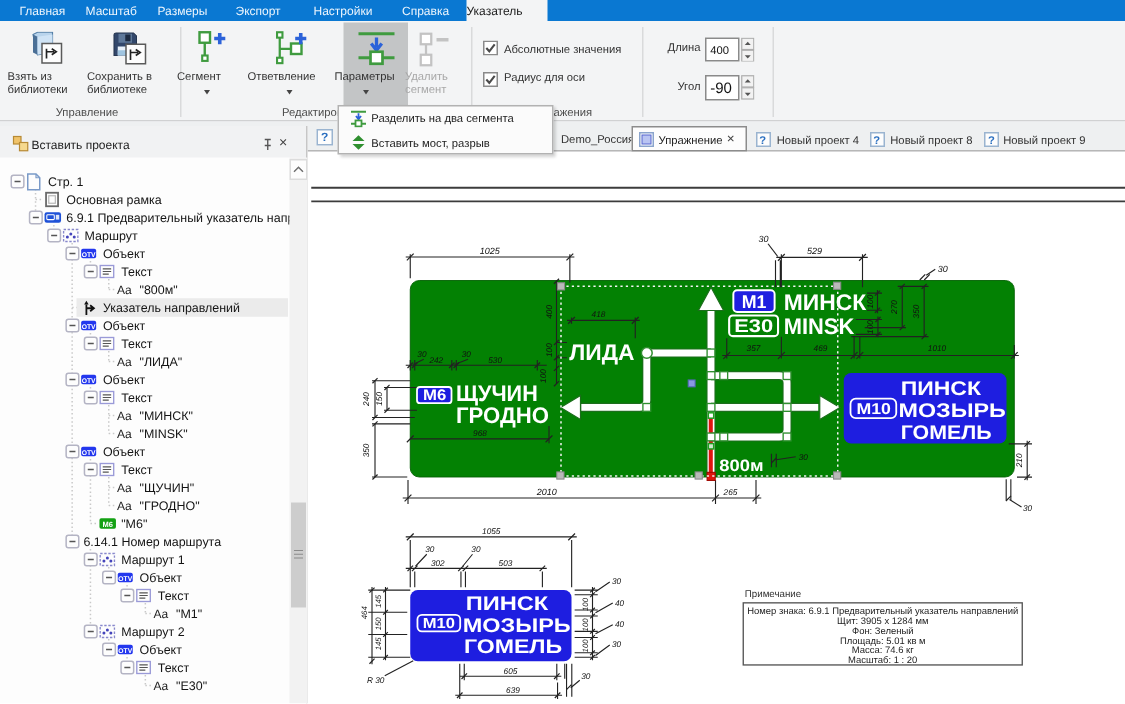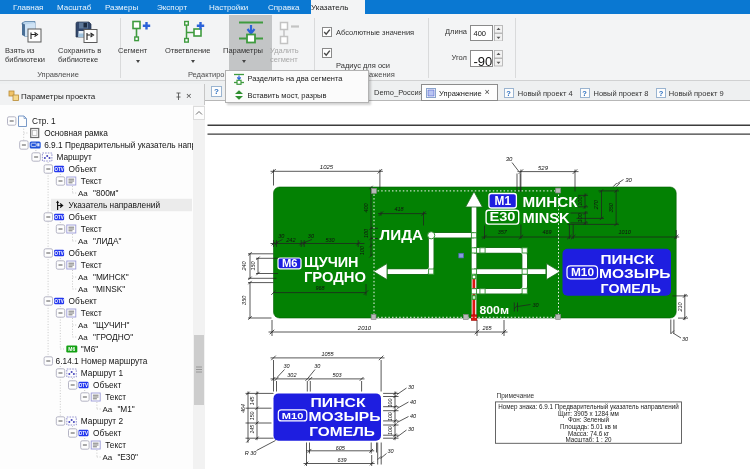--- a/index.html
+++ b/index.html
@@ -84,28 +84,28 @@
 
 <svg class="abs" style="left:321.5px;top:27px" width="10" height="10" viewBox="0 0 10 10">
  <rect x="0.5" y="0.5" width="9" height="9" fill="#fff" stroke="#8a8a8a"></rect>
  <path d="M2.2,5 L4.2,7.2 L7.8,2.6" fill="none" stroke="#4a4a4a" stroke-width="1.4"></path>
 </svg>
 <div class="lbl" style="left:336px;top:28px;text-align:center">Абсолютные значения</div>
 <svg class="abs" style="left:321.5px;top:47.5px" width="10" height="10" viewBox="0 0 10 10">
  <rect x="0.5" y="0.5" width="9" height="9" fill="#fff" stroke="#8a8a8a"></rect>
  <path d="M2.2,5 L4.2,7.2 L7.8,2.6" fill="none" stroke="#4a4a4a" stroke-width="1.4"></path>
 </svg>
-<div class="lbl" style="left:336px;top:61px;text-align:center">Радиус для оси</div>
+<div class="lbl" style="left:336px;top:47px;text-align:center">Радиус для оси</div>
 <div class="grp" style="left:343px;top:69.5px;width:56px">Отображения</div>
 <div class="sep" style="left:428px"></div>
 
 <div class="lbl" style="left:427px;top:27px;width:40px;text-align:right">Длина</div>
 <div class="abs" style="left:469.5px;top:24.5px;width:23px;height:16.5px;background:#fff;border:1px solid #8a8a8a;font-size:7.5px;color:#111;padding:3px 0 0 3px">400</div>
 <div class="lbl" style="left:427px;top:52.5px;width:40px;text-align:right">Угол</div>
-<div class="abs" style="left:469.5px;top:50px;width:23px;height:16.5px;background:#fff;border:1px solid #8a8a8a;font-size:13px;color:#111;padding:3px 0 0 3px">-90</div>
+<div class="abs" style="left:469.5px;top:50px;width:23px;height:16.5px;background:#fff;border:1px solid #8a8a8a;font-size:10px;color:#111;padding:3px 0 0 3px">-90</div>
 <svg class="abs" style="left:494px;top:24.5px" width="9" height="16.5" viewBox="0 0 9 16.5">
  <rect x="0.5" y="0.5" width="8" height="7.5" fill="#f2f2f2" stroke="#adadad" stroke-width="0.8"></rect>
  <rect x="0.5" y="8.5" width="8" height="7.5" fill="#f2f2f2" stroke="#adadad" stroke-width="0.8"></rect>
  <path d="M2.5,5 L4.5,2.8 L6.5,5 Z" fill="#555"></path>
     <path d="M2.5,11.8 L6.5,11.8 L4.5,14 Z" fill="#555"></path>
 </svg>
 <svg class="abs" style="left:494px;top:50px" width="9" height="16.5" viewBox="0 0 9 16.5">
  <rect x="0.5" y="0.5" width="8" height="7.5" fill="#f2f2f2" stroke="#adadad" stroke-width="0.8"></rect>
  <rect x="0.5" y="8.5" width="8" height="7.5" fill="#f2f2f2" stroke="#adadad" stroke-width="0.8"></rect>
  <path d="M2.5,5 L4.5,2.8 L6.5,5 Z" fill="#555"></path>
@@ -131,21 +131,21 @@
 <div class="abs" style="left:593.5px;top:88.5px;font-size:7.5px;color:#333">Новый проект 8</div>
 <div class="abs" style="left:656px;top:87.5px;width:10px;height:10px;background:#fdfdfd;border:1px solid #9ab4d0;font-size:7.5px;color:#2a6fc0;text-align:center;line-height:9px;font-weight:bold">?</div>
 <div class="abs" style="left:668.8px;top:88.5px;font-size:7.5px;color:#333">Новый проект 9</div>
 
 <div class="abs" style="left:0;top:84px;width:205px;height:385px;background:#fdfdfd;border-right:1px solid #c6c6c6"></div>
 <div class="abs" style="left:0;top:84px;width:204px;height:21px;background:#f1f2f3"></div>
 <svg class="abs" style="left:8px;top:90px" width="12" height="12" viewBox="0 0 12 12">
  <rect x="1" y="1" width="5" height="5" fill="#f0c36a" stroke="#b78a34" stroke-width="0.8"></rect>
  <rect x="5" y="5" width="5.5" height="5.5" fill="#f6d98e" stroke="#b78a34" stroke-width="0.8"></rect>
 </svg>
-<div class="abs" style="left:21px;top:92px;font-size:8px;color:#222">Параметры проекта</div>
+<div class="abs" style="left:21px;top:92px;font-size:8px;color:#222">Вставить проекта</div>
 <svg class="abs" style="left:174px;top:92px" width="9" height="9" viewBox="0 0 9 9">
     <path d="M4.5,1 V5 M2.5,1 H6.5 M2.5,5 H6.5 M4.5,5 V8" stroke="#555" stroke-width="0.9" fill="none"></path>
   </svg>
 <div class="abs" style="left:186px;top:89.5px;font-size:9.5px;color:#444">×</div>
 
 <div class="abs" style="left:193px;top:105px;width:11.5px;height:364px;background:#f2f2f2"></div>
 <div class="abs" style="left:193px;top:106px;width:11.5px;height:14px;background:#fdfdfd;border:1px solid #dcdcdc"></div>
 <svg class="abs" style="left:195px;top:110px" width="8" height="6" viewBox="0 0 8 6">
     <path d="M1,4.5 L4,1.5 L7,4.5" fill="none" stroke="#707070" stroke-width="1"></path>
   </svg>

